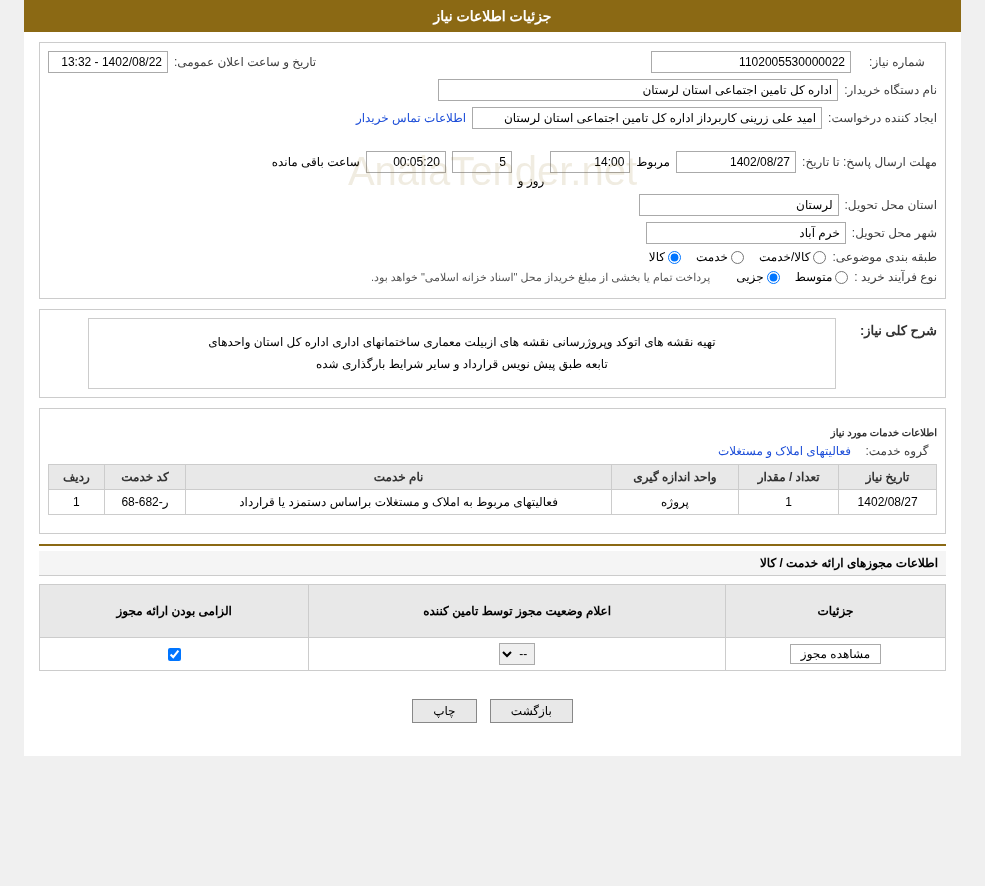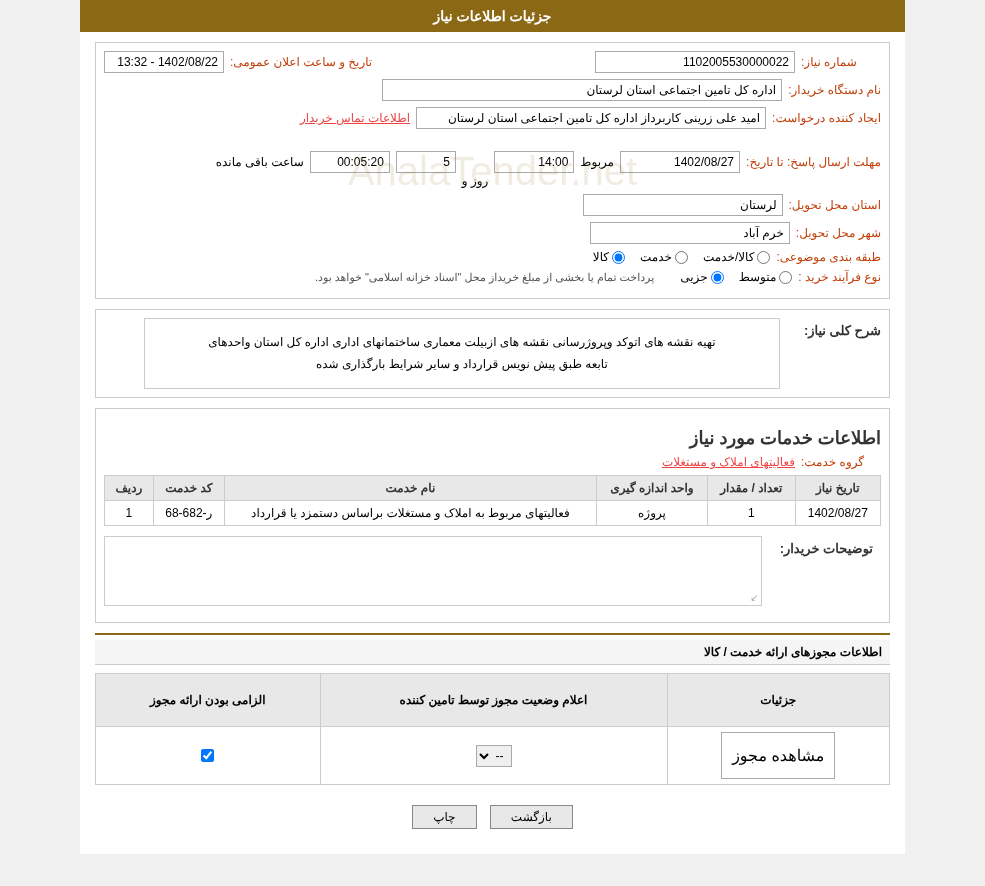--- a/index.html
+++ b/index.html
@@ -3,21 +3,21 @@
   <meta charset="utf-8">
   <style>
     * { box-sizing: border-box; margin: 0; padding: 0; }
     body {
       font-family: Tahoma, Arial, sans-serif;
       font-size: 12px;
       background: #f0f0f0;
       direction: rtl;
     }
     .page-wrapper {
-      width: 825px;
+      width: 937px;
       margin: 0 auto;
       background: #fff;
     }
     .header-bar {
       background: #8B6914;
       color: #fff;
       text-align: center;
       padding: 8px 0;
       font-size: 14px;
       font-weight: bold;
@@ -31,40 +31,39 @@
       padding: 8px;
       background: #fff;
     }
     .form-row {
       display: flex;
       align-items: center;
       margin-bottom: 6px;
       gap: 6px;
     }
     .form-label {
-      color: #c2410c;
+      color: #404040;
       white-space: nowrap;
       min-width: 80px;
-      text-align: left;
+      text-align: center;
     }
     .form-input {
       border: 1px solid #aaa;
       padding: 2px 5px;
       height: 22px;
       font-family: Tahoma, Arial, sans-serif;
       font-size: 12px;
       direction: rtl;
     }
     .input-medium { width: 200px; }
     .input-small { width: 120px; }
     .input-xsmall { width: 80px; }
     .input-tiny { width: 60px; }
     .link-blue {
-      color: #ef4444;
-      text-decoration: underline;
+      color: #1d4ed8;
       cursor: pointer;
       white-space: nowrap;
     }
     .radio-group {
       display: flex;
       gap: 15px;
       align-items: center;
     }
     .radio-item {
       display: flex;
@@ -79,21 +78,21 @@
       margin-left: 40px;
     }
     .description-text {
       text-align: center;
       padding: 8px;
       line-height: 1.8;
       font-size: 12px;
     }
     .info-section-title {
       font-weight: bold;
-      font-size: 18px;
+      font-size: 10px;
       color: #333;
       margin: 10px 0 6px 0;
       text-align: right;
     }
     .services-table {
       width: 100%;
       border-collapse: collapse;
       margin-bottom: 10px;
     }
     .services-table th {
@@ -157,42 +156,42 @@
       font-weight: bold;
     }
     .permissions-table td {
       border: 1px solid #ccc;
       padding: 5px 8px;
       text-align: center;
     }
     .btn-view {
       border: 1px solid #aaa;
       background: #fff;
-      padding: 13px 10px;
+      padding: 2px 10px;
       cursor: pointer;
       font-family: Tahoma, Arial, sans-serif;
-      font-size: 16px;
+      font-size: 12px;
     }
     .btn-print {
       border: 1px solid #888;
       background: #e8e8e8;
       padding: 4px 20px;
       cursor: pointer;
       font-family: Tahoma, Arial, sans-serif;
       font-size: 12px;
       margin: 0 5px;
     }
     .btn-back {
       border: 1px solid #888;
       background: #e8e8e8;
       padding: 4px 20px;
       cursor: pointer;
       font-family: Tahoma, Arial, sans-serif;
       font-size: 12px;
-      margin: 0 5px;
+      margin: 8px 5px;
     }
     .bottom-buttons {
       text-align: center;
       padding: 10px 0 15px 0;
     }
     .watermark {
       position: absolute;
       top: 50%;
       left: 50%;
       transform: translate(-50%, -50%);
@@ -346,26 +345,20 @@
       <td>1402/08/27</td>
       <td>1</td>
       <td>پروژه</td>
       <td>فعالیتهای مربوط به املاک و مستغلات براساس دستمزد یا قرارداد</td>
       <td>ر-682-68</td>
       <td>1</td>
     </tr>
           </tbody>
       </table>
 
-      <div class="buyer-desc-row">
-        <div class="buyer-desc-label">توضیحات خریدار:</div>
-        <div class="buyer-desc-box" style="flex:1; min-height:70px; position:relative;">
-          <span style="position:absolute; bottom:2px; right:2px; font-size:10px; color:#aaa;">↙</span>
-        </div>
-      </div>
     </div>
 
     <div class="permissions-section">
       <div class="permissions-title">اطلاعات مجوزهای ارائه خدمت / کالا</div>
 
       <table class="permissions-table">
         <thead>
           <tr>
             <th>جزئیات</th>
             <th>اعلام وضعیت مجوز توسط تامین کننده</th>

